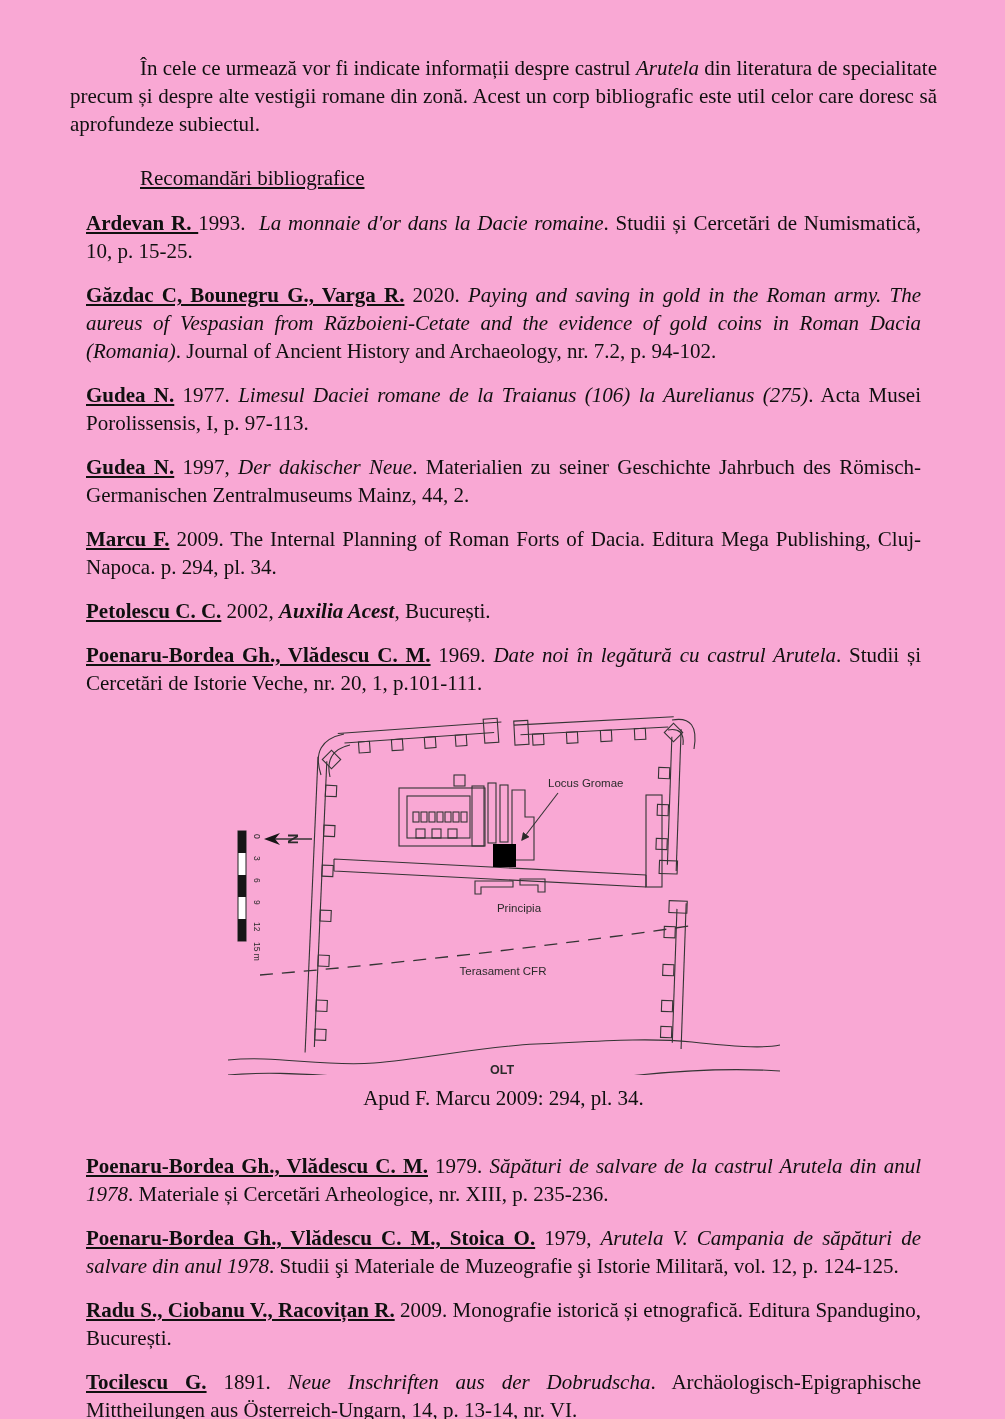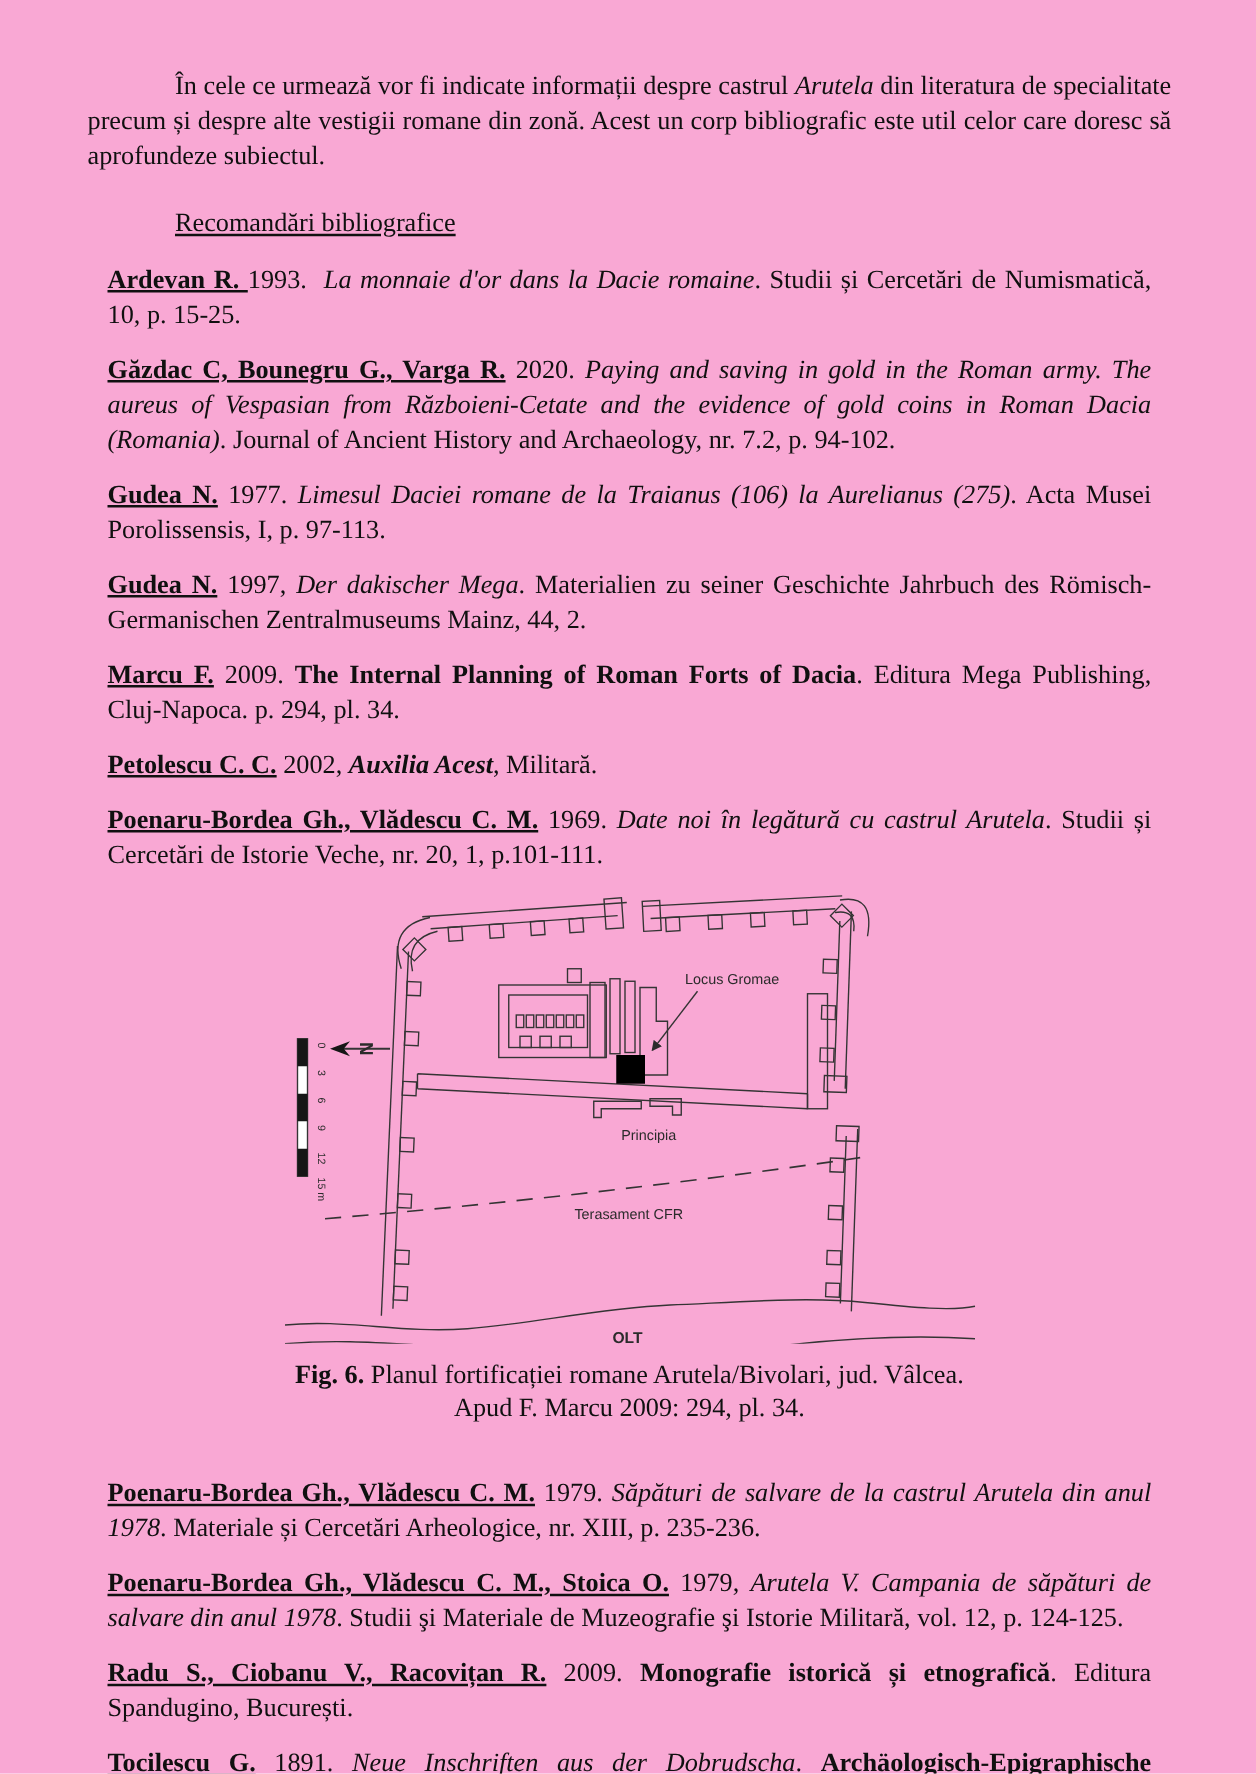--- a/index.html
+++ b/index.html
@@ -5,21 +5,21 @@
   html,body{margin:0;padding:0;background:#ffffff;}
   body{width:1005px;height:1419px;font-family:"Liberation Serif",serif;color:#101010;}
   .page{box-sizing:border-box;width:1005px;height:1419px;padding:54px 68px 0 70px;overflow:hidden;background:#f9a8d4;}
   .para{font-size:21px;line-height:28px;text-align:justify;margin:0;}
   .para.indent{text-indent:70px;}
   .heading{margin:26px 0 14px 0;padding-left:70px;font-size:21px;line-height:29px;font-weight:normal;}
   .heading .u{text-decoration:underline;font-family:Liberation Serif, serif;}
   .bib{font-size:21px;line-height:28px;text-align:justify;margin:16px;}
   .seg-n{}
   .seg-i{font-style:italic;}
-  .seg-b{font-weight:bold;}
+  .seg-b{font-weight:normal;}
   .seg-bi{font-weight:bold;font-style:italic;}
   .seg-au{font-weight:bold;text-decoration:underline;}
   figure{margin:8px 0 0 0;text-align:center;}
   figcaption{font-size:21px;line-height:27px;margin-top:6px;color:#101010;}
   .spacer{height:24px;}
   .fig-svg text{font-family:"Liberation Sans",sans-serif;fill:#2b2b2b;stroke:none;}
   .footer{display:flex;justify-content:flex-start;margin-top:16px;}
   .ribbon text{font-family:"Liberation Sans",sans-serif;}
 </style>
 </head>
@@ -28,23 +28,23 @@
 <div class="page">
 
   <p class="para indent"><span class="seg-n">În cele ce urmează vor fi indicate informații despre castrul </span><span class="seg-i">Arutela</span><span class="seg-n"> din literatura de specialitate precum și despre alte vestigii romane din zonă. Acest un corp bibliografic este util celor care doresc să aprofundeze subiectul.</span></p>
 
   <h3 class="heading"><span class="u">Recomandări bibliografice</span></h3>
 
   <div>
     <p class="bib"><span class="seg-au">Ardevan R. </span><span class="seg-n">1993.&nbsp; </span><span class="seg-i">La monnaie d'or dans la Dacie romaine</span><span class="seg-n">. Studii și Cercetări de Numismatică, 10, p. 15-25.</span></p>
     <p class="bib"><span class="seg-au">Găzdac C, Bounegru G., Varga R.</span><span class="seg-n"> 2020. </span><span class="seg-i">Paying and saving in gold in the Roman army. The aureus of Vespasian from Războieni-Cetate and the evidence of gold coins in Roman Dacia (Romania)</span><span class="seg-n">. Journal of Ancient History and Archaeology, nr. 7.2, p. 94-102.</span></p>
     <p class="bib"><span class="seg-au">Gudea N.</span><span class="seg-n"> 1977. </span><span class="seg-i">Limesul Daciei romane de la Traianus (106) la Aurelianus (275)</span><span class="seg-n">. Acta Musei Porolissensis, I, p. 97-113.</span></p>
-    <p class="bib"><span class="seg-au">Gudea N.</span><span class="seg-n"> 1997, </span><span class="seg-i">Der dakischer Mega</span><span class="seg-n">. Materialien zu seiner Geschichte Jahrbuch des Römisch-Germanischen Zentralmuseums Mainz, 44, 2.</span></p>
+    <p class="bib"><span class="seg-au">Gudea N.</span><span class="seg-n"> 1997, </span><span class="seg-i">Der dakischer Neue</span><span class="seg-n">. Materialien zu seiner Geschichte Jahrbuch des Römisch-Germanischen Zentralmuseums Mainz, 44, 2.</span></p>
     <p class="bib"><span class="seg-au">Marcu F.</span><span class="seg-n"> 2009. </span><span class="seg-b">The Internal Planning of Roman Forts of Dacia</span><span class="seg-n">. Editura Mega Publishing, Cluj-Napoca. p. 294, pl. 34.</span></p>
-    <p class="bib"><span class="seg-au">Petolescu C. C.</span><span class="seg-n"> 2002, </span><span class="seg-bi">Auxilia Acest</span><span class="seg-n">, Militară.</span></p>
+    <p class="bib"><span class="seg-au">Petolescu C. C.</span><span class="seg-n"> 2002, </span><span class="seg-bi">Auxilia Acest</span><span class="seg-n">, București.</span></p>
     <p class="bib"><span class="seg-au">Poenaru-Bordea Gh., Vlădescu C. M.</span><span class="seg-n"> 1969. </span><span class="seg-i">Date noi în legătură cu castrul Arutela</span><span class="seg-n">. Studii și Cercetări de Istorie Veche, nr. 20, 1, p.101-111.</span></p>
   </div>
 
   <figure>
     <svg class="fig-svg" width="556" height="362" viewBox="0 0 556 362">
       <defs>
         <marker id="ah" viewBox="0 0 10 10" refX="8.5" refY="5" markerWidth="7.5" markerHeight="7.5" orient="auto">
           <path d="M0 0 L10 5 L0 10 z" fill="#2b2b2b"></path>
         </marker>
       </defs>
@@ -172,21 +172,20 @@
 
         <g>
           <path d="M2 347 C 50 342, 95 354, 148 350 C 200 346, 250 334, 310 331 C 360 329, 420 324, 466 329 C 505 333, 535 336, 554 332"></path>
           <path d="M2 362 C 70 356, 125 368, 185 364 C 245 371, 320 372, 395 364 C 455 357, 510 355, 554 358"></path>
         </g>
         <text x="276" y="361" font-size="12.5" font-weight="bold" text-anchor="middle">OLT</text>
       </g>
     </svg>
 
     <figcaption>
-      <div><span class="seg-b">Fig. 6.</span><span> Planul fortificației romane Arutela/Bivolari, jud. Vâlcea.</span></div>
       <div>Apud F. Marcu 2009: 294, pl. 34.</div>
     </figcaption>
   </figure>
 
   <div class="spacer"></div>
 
   <div>
     <p class="bib"><span class="seg-au">Poenaru-Bordea Gh., Vlădescu C. M.</span><span class="seg-n"> 1979. </span><span class="seg-i">Săpături de salvare de la castrul Arutela din anul 1978</span><span class="seg-n">. Materiale și Cercetări Arheologice, nr. XIII, p. 235-236.</span></p>
     <p class="bib"><span class="seg-au">Poenaru-Bordea Gh., Vlădescu C. M., Stoica O.</span><span class="seg-n"> 1979, </span><span class="seg-i">Arutela V. Campania de săpături de salvare din anul 1978</span><span class="seg-n">. Studii şi Materiale de Muzeografie şi Istorie Militară, vol. 12, p. 124-125.</span></p>
     <p class="bib"><span class="seg-au">Radu S., Ciobanu V., Racovițan R.</span><span class="seg-n"> 2009. </span><span class="seg-b">Monografie istorică și etnografică</span><span class="seg-n">. Editura Spandugino, București.</span></p>

